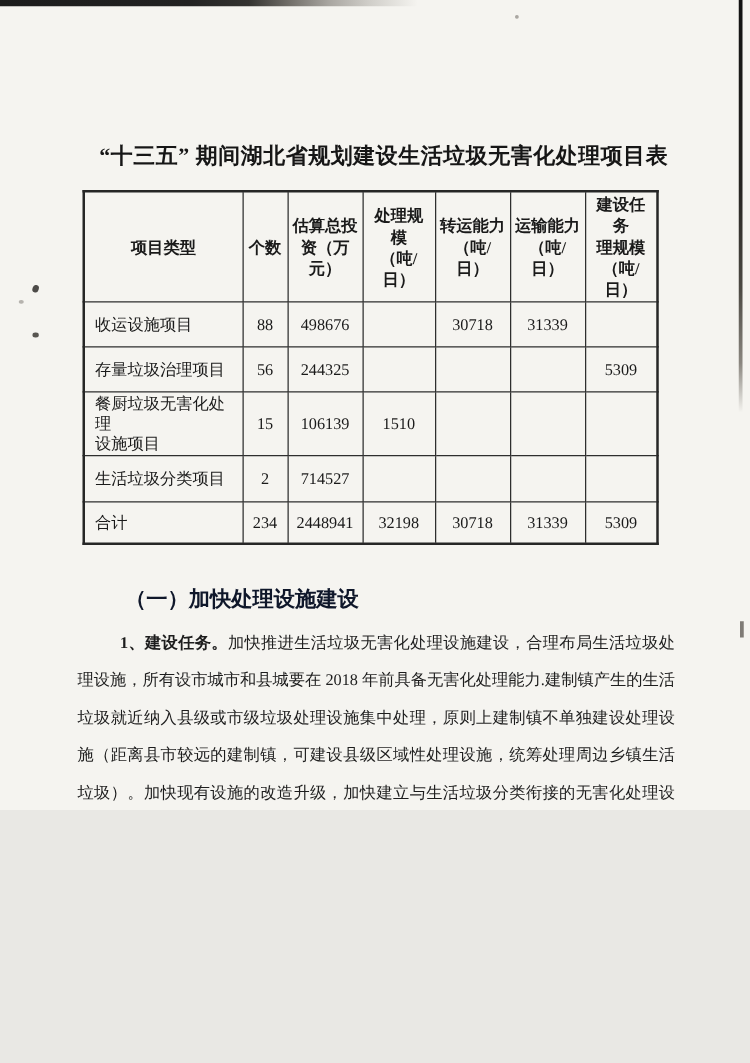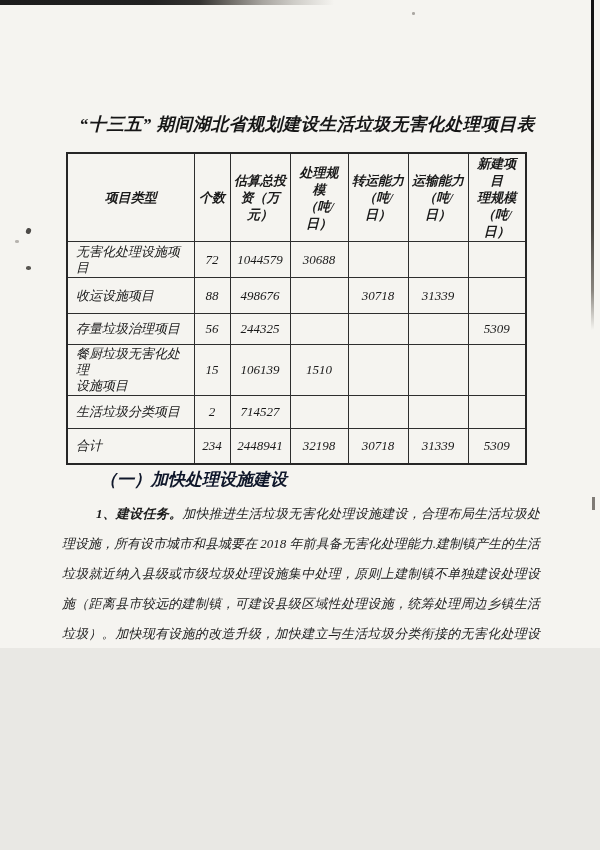--- a/index.html
+++ b/index.html
@@ -8,21 +8,20 @@
     background:#e9e8e4;
     font-family:"Liberation Serif","DejaVu Serif",serif;
     color:#1c1c1c;
     overflow:hidden;
   }
   .page{
     position:relative;
     width:600px;height:648px;
     background:#f5f4f0;
     overflow:hidden;
-    font-style:italic;
   }
   
   .top-strip{
     position:absolute;top:0;left:0;width:398px;height:5px;
     background:linear-gradient(to right,#1c1c1c 0%,#222 38%,#343331 50%,#706d68 58%,#a8a5a0 66%,#cfcdc8 74%,rgba(207,205,200,0) 84%);
   }
   .right-line{
     position:absolute;top:0;left:591px;width:3px;height:330px;
     background:linear-gradient(to bottom,#121212 0%,#262421 45%,#4c4943 70%,#8a867f 88%,rgba(138,134,127,0) 100%);
   }
@@ -150,35 +149,26 @@
         <th>项目类型</th>
         <th>个数</th>
         <th>估算总投
 资（万元）</th>
         <th>处理规模
 （吨/日）</th>
         <th>转运能力
 （吨/日）</th>
         <th>运输能力
 （吨/日）</th>
-        <th>新建项目
+        <th>建设任务
 理规模
 （吨/日）</th>
       </tr>
     </thead>
     <tbody>
-      <tr>
-        <td class="label">无害化处理设施项目</td>
-        <td>72</td>
-        <td>1044579</td>
-        <td>30688</td>
-        <td></td>
-        <td></td>
-        <td></td>
-      </tr>
       <tr>
         <td class="label">收运设施项目</td>
         <td>88</td>
         <td>498676</td>
         <td></td>
         <td>30718</td>
         <td>31339</td>
         <td></td>
       </tr>
       <tr>

